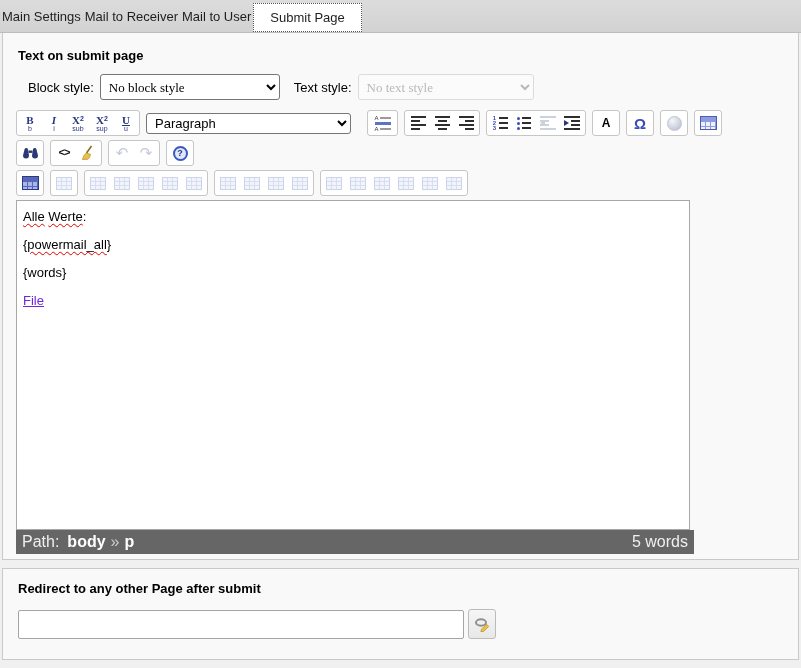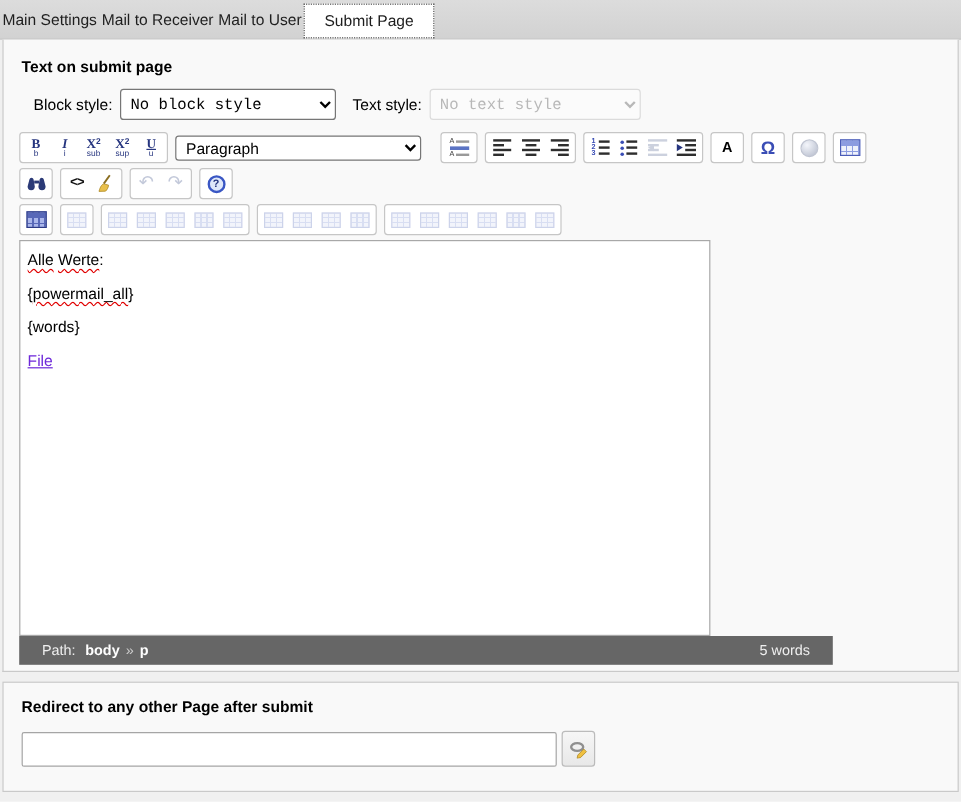--- a/index.html
+++ b/index.html
@@ -57,21 +57,21 @@
   
   .style-row { display: flex; align-items: center; margin: 0 0 10px 12px; }
   .style-row label { margin-right: 6px; }
   .style-row .lbl2 { margin-left: 14px; }
   select.style-sel {
     height: 26px;
     width: 180px;
     border: 1px solid #767676;
     border-radius: 3px;
     background: #fff;
-    font-family: Liberation Mono, monospace;
+    font-family: Liberation Serif, serif;
     font-size: 13px;
     padding: 0 4px;
     color: #000;
   }
   select.style-sel:disabled {
     width: 176px;
     border-color: #cfcfcf;
     color: #9d9d9d;
     background: #fdfdfd;
   }
@@ -199,39 +199,39 @@
     width: 17px; height: 14px;
     border: 1px solid #2c3a86;
     background:
       linear-gradient(#5868b8 0 4px, rgba(0,0,0,0) 4px),
       repeating-linear-gradient(to right, rgba(0,0,0,0) 0 4px, #5868b8 4px 5px),
       repeating-linear-gradient(to bottom, rgba(0,0,0,0) 0 4px, #5868b8 4px 5px),
       #aab6ea;
   }
   
   .editor-box {
-    width: 576px; height: 330px;
+    width: 674px; height: 330px;
     background: #fff;
     border: 1px solid #a8a8a8;
     margin-top: 2px;
     padding: 9px 6px;
     overflow: auto;
     cursor: text;
   }
   .editor-box p { margin: 0 0 15px 0; line-height: 13px; font-size: 13px; }
   .sq { text-decoration: underline wavy #e00000 1px; text-underline-offset: 2px; }
   .editor-box a { color: #6d28d9; text-decoration: underline; cursor: pointer; }
   
   .statusbar {
     width: 678px; height: 24px;
     background: #666;
     color: #efefef;
     display: flex; align-items: center; justify-content: space-between;
-    padding: 0 19px;
-    font-size: 12px;
+    padding: 0 6px;
+    font-size: 16px;
   }
   .statusbar .seg { font-weight: bold; color: #fff; }
   .statusbar .sep { color: #ccc; margin: 0 5px; }
   .statusbar .pl { margin-right: 8px; }
   
   .panel-2 .sec-heading { padding: 0 0 13px 0; }
   .redir-row { display: flex; align-items: center; }
   .redir-input {
     width: 446px; height: 29px;
     border: 1px solid #a5a5a5;

